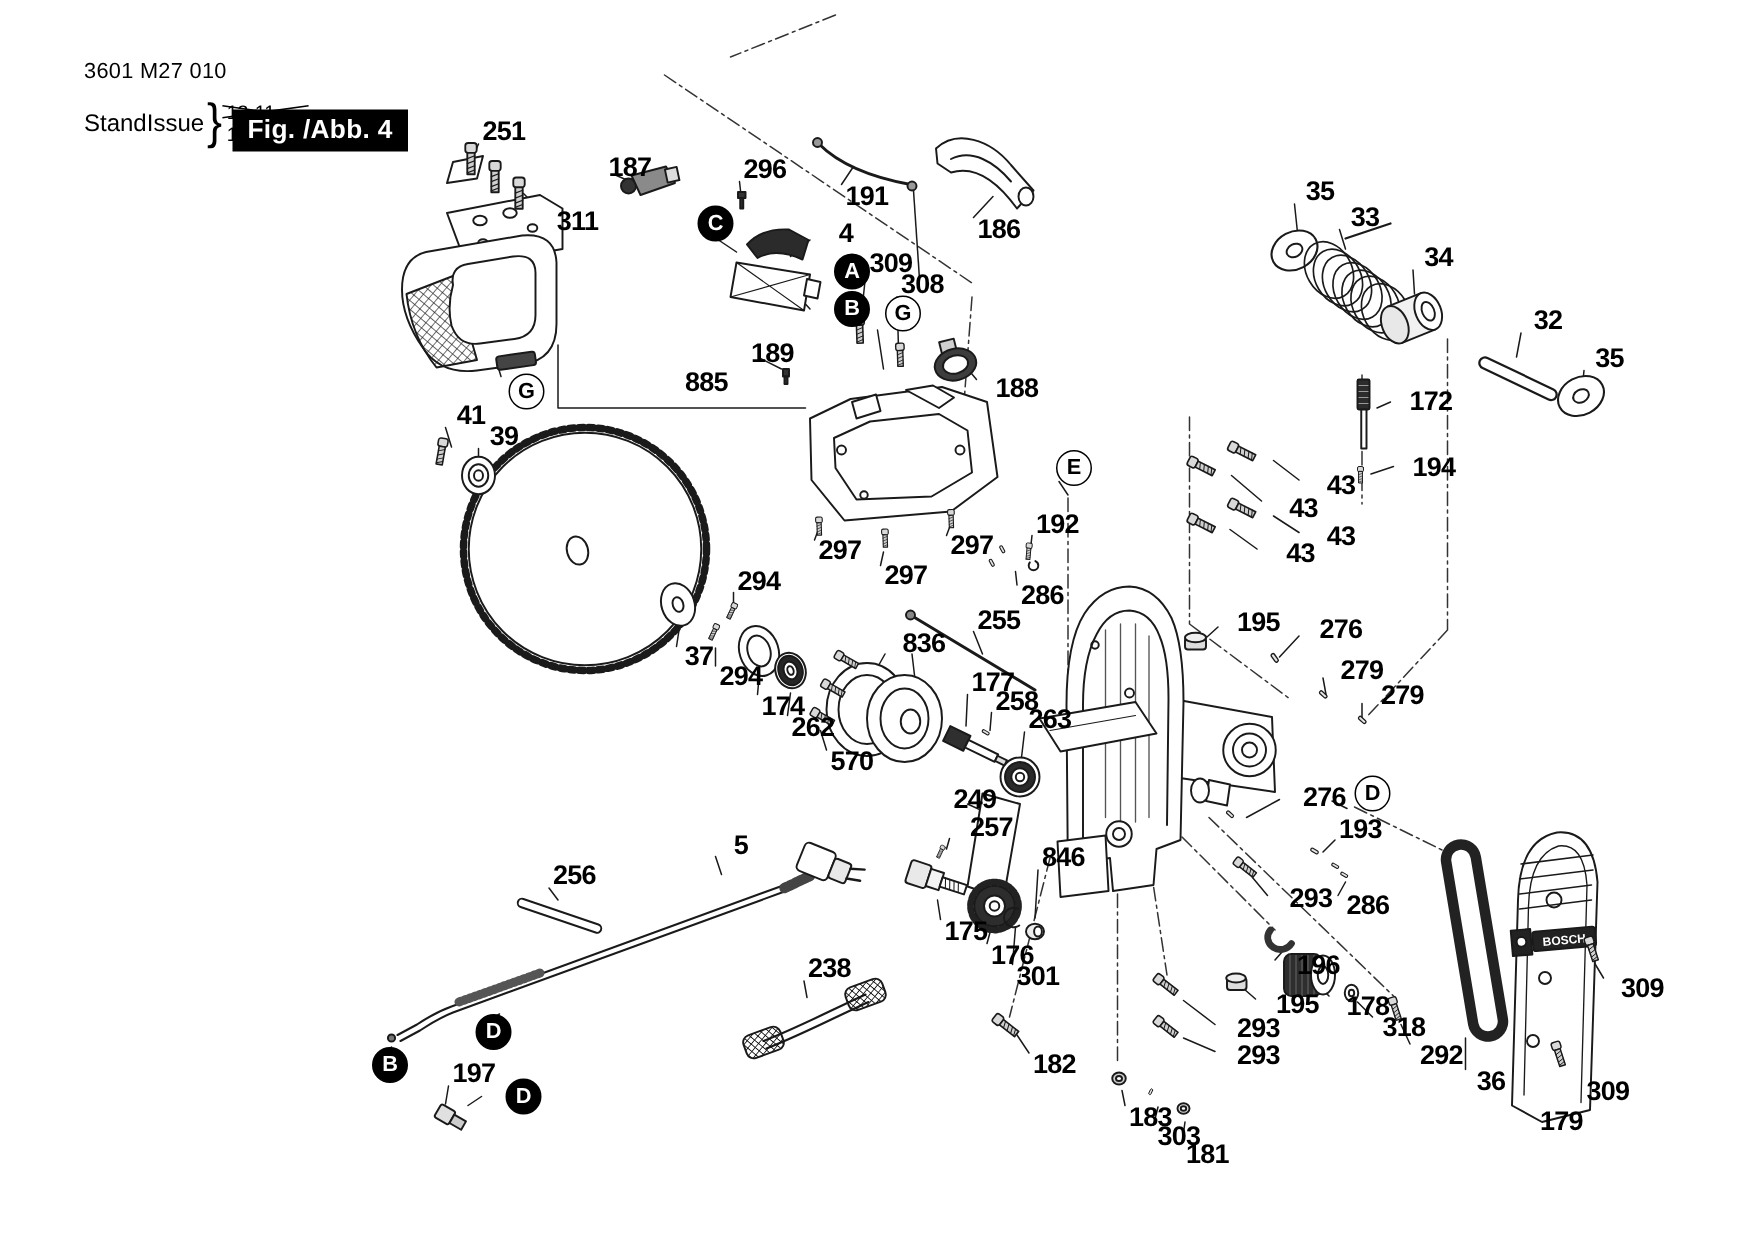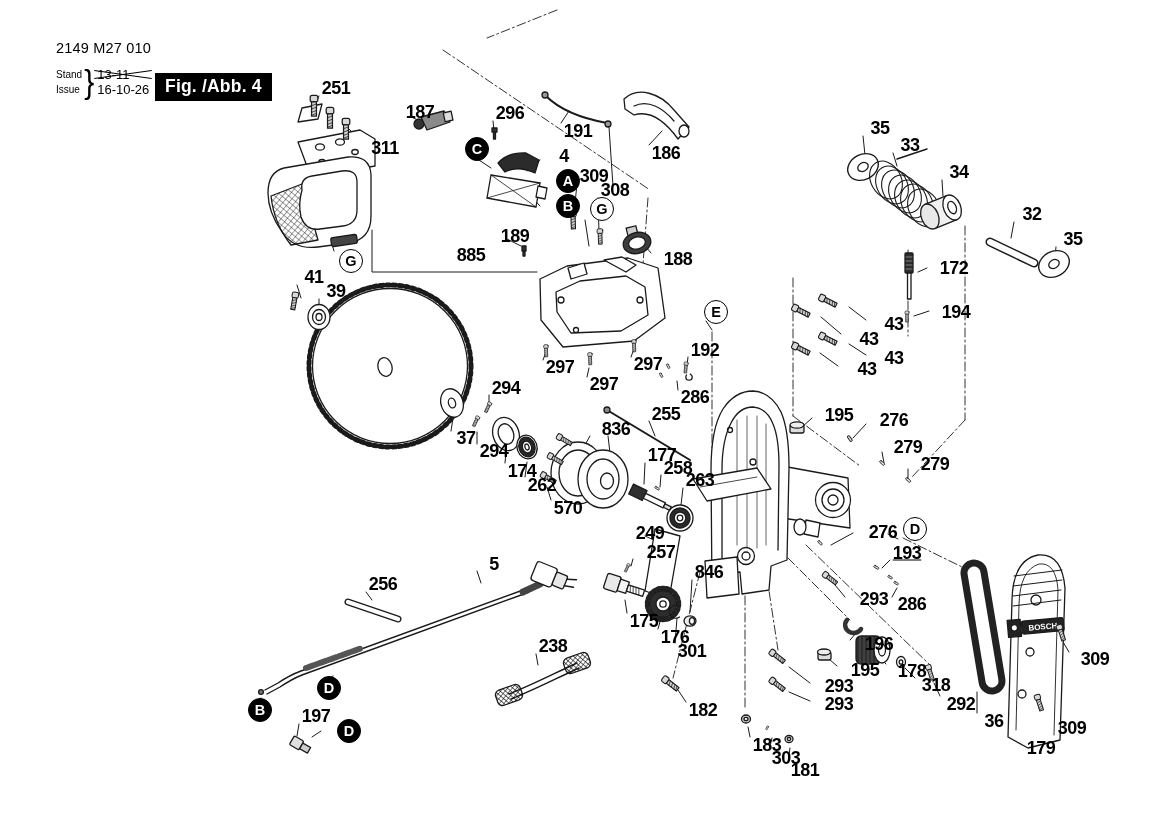--- a/index.html
+++ b/index.html
@@ -17,21 +17,21 @@
     position:absolute; transform:translate(-50%,-50%);
     width:22px; height:22px; border-radius:50%;
     display:flex; align-items:center; justify-content:center;
     font-weight:bold; font-size:14.5px; line-height:1;
   }
   .callout.filled { background:#000; color:#fff; border:1.5px solid #000; }
   .callout.outline { background:#fff; color:#000; border:1.8px solid #000; }
   .doc-header { position:absolute; left:56px; top:40px; }
   .doc-code { font-size:14.5px; letter-spacing:0.2px; }
   .stand-issue { display:flex; align-items:center; margin-top:9px; }
-  .si-labels { display:flex; flex-direction:column; font-size:10px; line-height:15px; }
+  .si-labels { display:flex; flex-direction:row; font-size:16px; line-height:15px; }
   .si-brace { font-size:30px; font-weight:400; margin:0 3px 0 2px; transform:scaleY(1.1); }
   .si-values { display:flex; flex-direction:column; font-size:13px; line-height:15px; }
   .struck { position:relative; display:inline-block; }
   .struck::before, .struck::after {
     content:""; position:absolute; left:-3px; right:-3px; top:46%;
     border-top:1.6px solid #000;
   }
   .struck::before { transform:rotate(-8deg); }
   .struck::after  { transform:rotate(8deg); }
   .fig-box {
@@ -400,21 +400,21 @@
       <use href="#pin" xlink:href="#pin" transform="translate(888,576) rotate(30) scale(0.55)"></use>
       <use href="#pin" xlink:href="#pin" transform="translate(894,582) rotate(30) scale(0.55)"></use>
       <use href="#pin" xlink:href="#pin" transform="translate(667,364) rotate(62) scale(0.55)"></use>
       <use href="#pin" xlink:href="#pin" transform="translate(660,373) rotate(62) scale(0.55)"></use>
       <use href="#pin" xlink:href="#pin" transform="translate(768,726) rotate(115) scale(0.45)"></use>
       <use href="#pin" xlink:href="#pin" transform="translate(655,487) rotate(30) scale(0.55)"></use>
     </g>
   </svg>
 
   <div class="doc-header">
-    <div class="doc-code">2149 M27 010</div>
+    <div class="doc-code">3601 M27 010</div>
     <div class="stand-issue">
       <div class="si-labels">
         <span>Stand</span>
         <span>Issue</span>
       </div>
       <div class="si-brace">}</div>
       <div class="si-values">
         <span class="struck">13-11</span>
         <span>16-10-26</span>
       </div>
@@ -463,21 +463,21 @@
       <div class="part-label" style="left: 649px; top: 414px;">255</div>
       <div class="part-label" style="left: 599px; top: 429px;">836</div>
       <div class="part-label" style="left: 645px; top: 455px;">177</div>
       <div class="part-label" style="left: 661px; top: 468px;">258</div>
       <div class="part-label" style="left: 683px; top: 480px;">263</div>
       <div class="part-label" style="left: 822px; top: 415px;">195</div>
       <div class="part-label" style="left: 877px; top: 420px;">276</div>
       <div class="part-label" style="left: 891px; top: 447px;">279</div>
       <div class="part-label" style="left: 918px; top: 464px;">279</div>
       <div class="part-label" style="left: 866px; top: 532px;">276</div>
-      <div class="part-label" style="left: 890px; top: 553px; text-decoration: underline;">193</div>
+      <div class="part-label" style="left: 890px; top: 553px;">193</div>
       <div class="part-label" style="left: 633px; top: 533px;">249</div>
       <div class="part-label" style="left: 633px; top: 552px; margin-left: 11px;">257</div>
       <div class="part-label" style="left: 692px; top: 572px; text-align: center;">846</div>
       <div class="part-label" style="left: 477px; top: 564px;">5</div>
       <div class="part-label" style="left: 366px; top: 584px;">256</div>
       <div class="part-label" style="left: 627px; top: 621px;">175</div>
       <div class="part-label" style="left: 658px; top: 637px;">176</div>
       <div class="part-label" style="left: 675px; top: 651px;">301</div>
       <div class="part-label" style="left: 536px; top: 646px;">238</div>
       <div class="part-label" style="left: 857px; top: 599px;">293</div>

